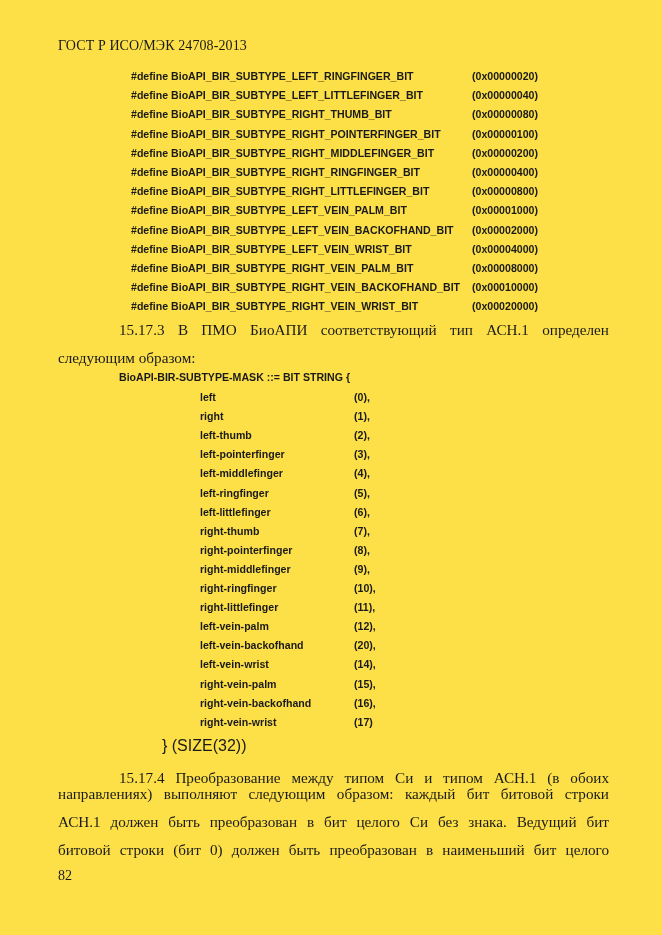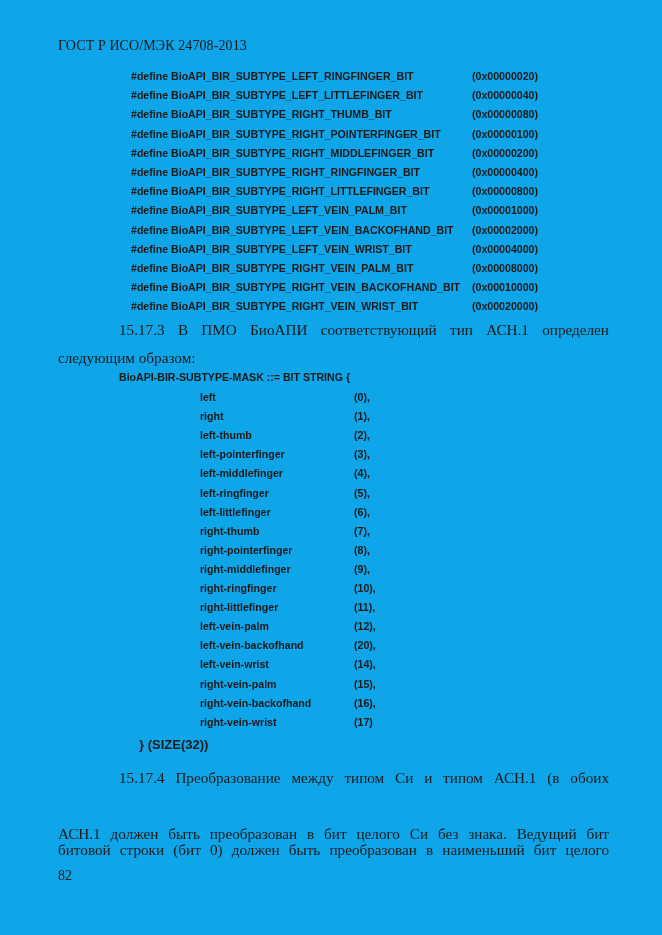--- a/index.html
+++ b/index.html
@@ -1,28 +1,28 @@
 <!DOCTYPE html>
 <html><head>
 <meta charset="utf-8">
 <style>
   html, body { margin:0; padding:0; background:#ffffff; }
   body { width:662px; height:935px; position:relative; overflow:hidden; color:#1a1a1a; }
-  .page { position:absolute; left:0; top:0; width:662px; height:935px; background:#0ea5e9; }
+  .page { position:absolute; left:0; top:0; width:662px; height:935px; background:#fde047; }
   .header { position:absolute; left:58px; top:38px; font-family:"Liberation Serif", serif; font-size:14px; letter-spacing:0.1px; }
   .def-row { position:absolute; left:119px; height:19px; font-family:"Liberation Sans", sans-serif; font-weight:bold; font-size:10.6px; line-height:19px; white-space:nowrap; }
   .def-row .name { position:absolute; left:12px; }
   .def-row .val { position:absolute; left:353px; }
   .para { position:absolute; font-family:Liberation Serif, serif; font-size:15.2px; line-height:28px; }
   .justify { text-align:justify; text-align-last:justify; }
   .asn-head { position:absolute; left:119px; top:371px; font-family:Liberation Sans, sans-serif; font-weight:bold; font-size:10.6px; }
   .asn-row { position:absolute; left:200px; height:19px; font-family:"Liberation Sans", sans-serif; font-weight:bold; font-size:10.6px; line-height:19px; white-space:nowrap; }
   .asn-row .name { position:absolute; left:0; }
   .asn-row .val { position:absolute; left:154px; }
-  .asn-tail { position:absolute; left:139px; top:737px; font-family:"Liberation Sans", sans-serif; font-weight:bold; font-size:13px; }
+  .asn-tail { position:absolute; left:162px; top:737px; font-family:"Liberation Sans", sans-serif; font-weight:normal; font-size:16px; }
   .pagenum { position:absolute; left:58px; top:868px; font-family:"Liberation Serif", serif; font-size:14px; }
 </style>
 </head>
 <body>
 
 <div class="page">
 
   <div class="header">ГОСТ Р ИСО/МЭК 24708-2013</div>
 
   <div id="defines">
@@ -158,21 +158,24 @@
       <div class="asn-row" style="top: 712.7px;">
         <span class="name">right-vein-wrist</span>
         <span class="val">(17)</span>
       </div>
     </div>
   <div class="asn-tail">} (SIZE(32))</div>
 
   <div class="para" style="left:119px; top:752px; width:490px;margin-top:12px;">
     <div class="justify">15.17.4 Преобразование между типом Си и типом АСН.1 (в обоих</div>
   </div>
-  <div class="para" style="left:58px; top:808px; width:551px;margin-top:12px;">
+  <div class="para" style="left:58px; top:780px; width:551px;">
+    <div class="justify">направлениях) выполняют следующим образом: каждый бит битовой строки</div>
+  </div>
+  <div class="para" style="left:58px; top:808px; width:551px;">
     <div class="justify">АСН.1 должен быть преобразован в бит целого Си без знака. Ведущий бит</div>
   </div>
   <div class="para" style="left:58px; top:836px; width:551px;">
     <div class="justify">битовой строки (бит 0) должен быть преобразован в наименьший бит целого</div>
   </div>
 
   <div class="pagenum">82</div>
 </div>
 
 </body></html>

